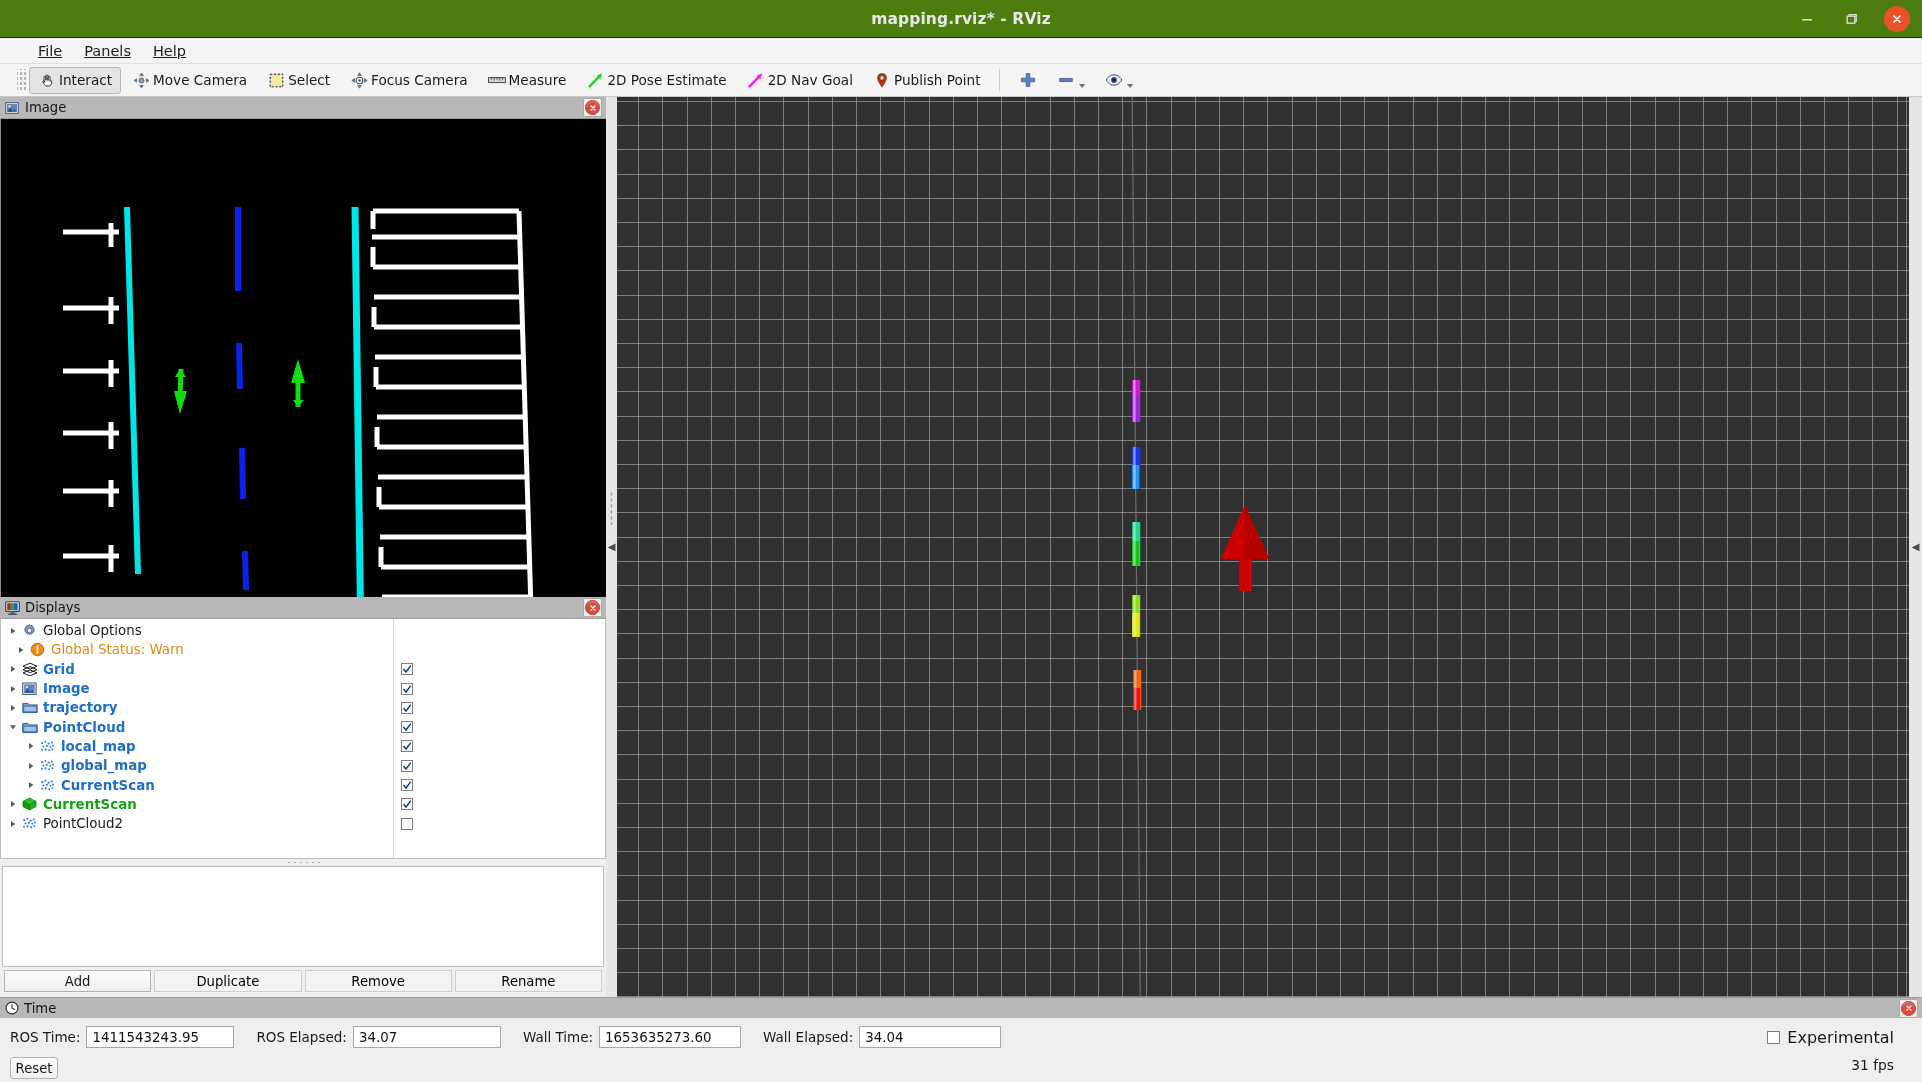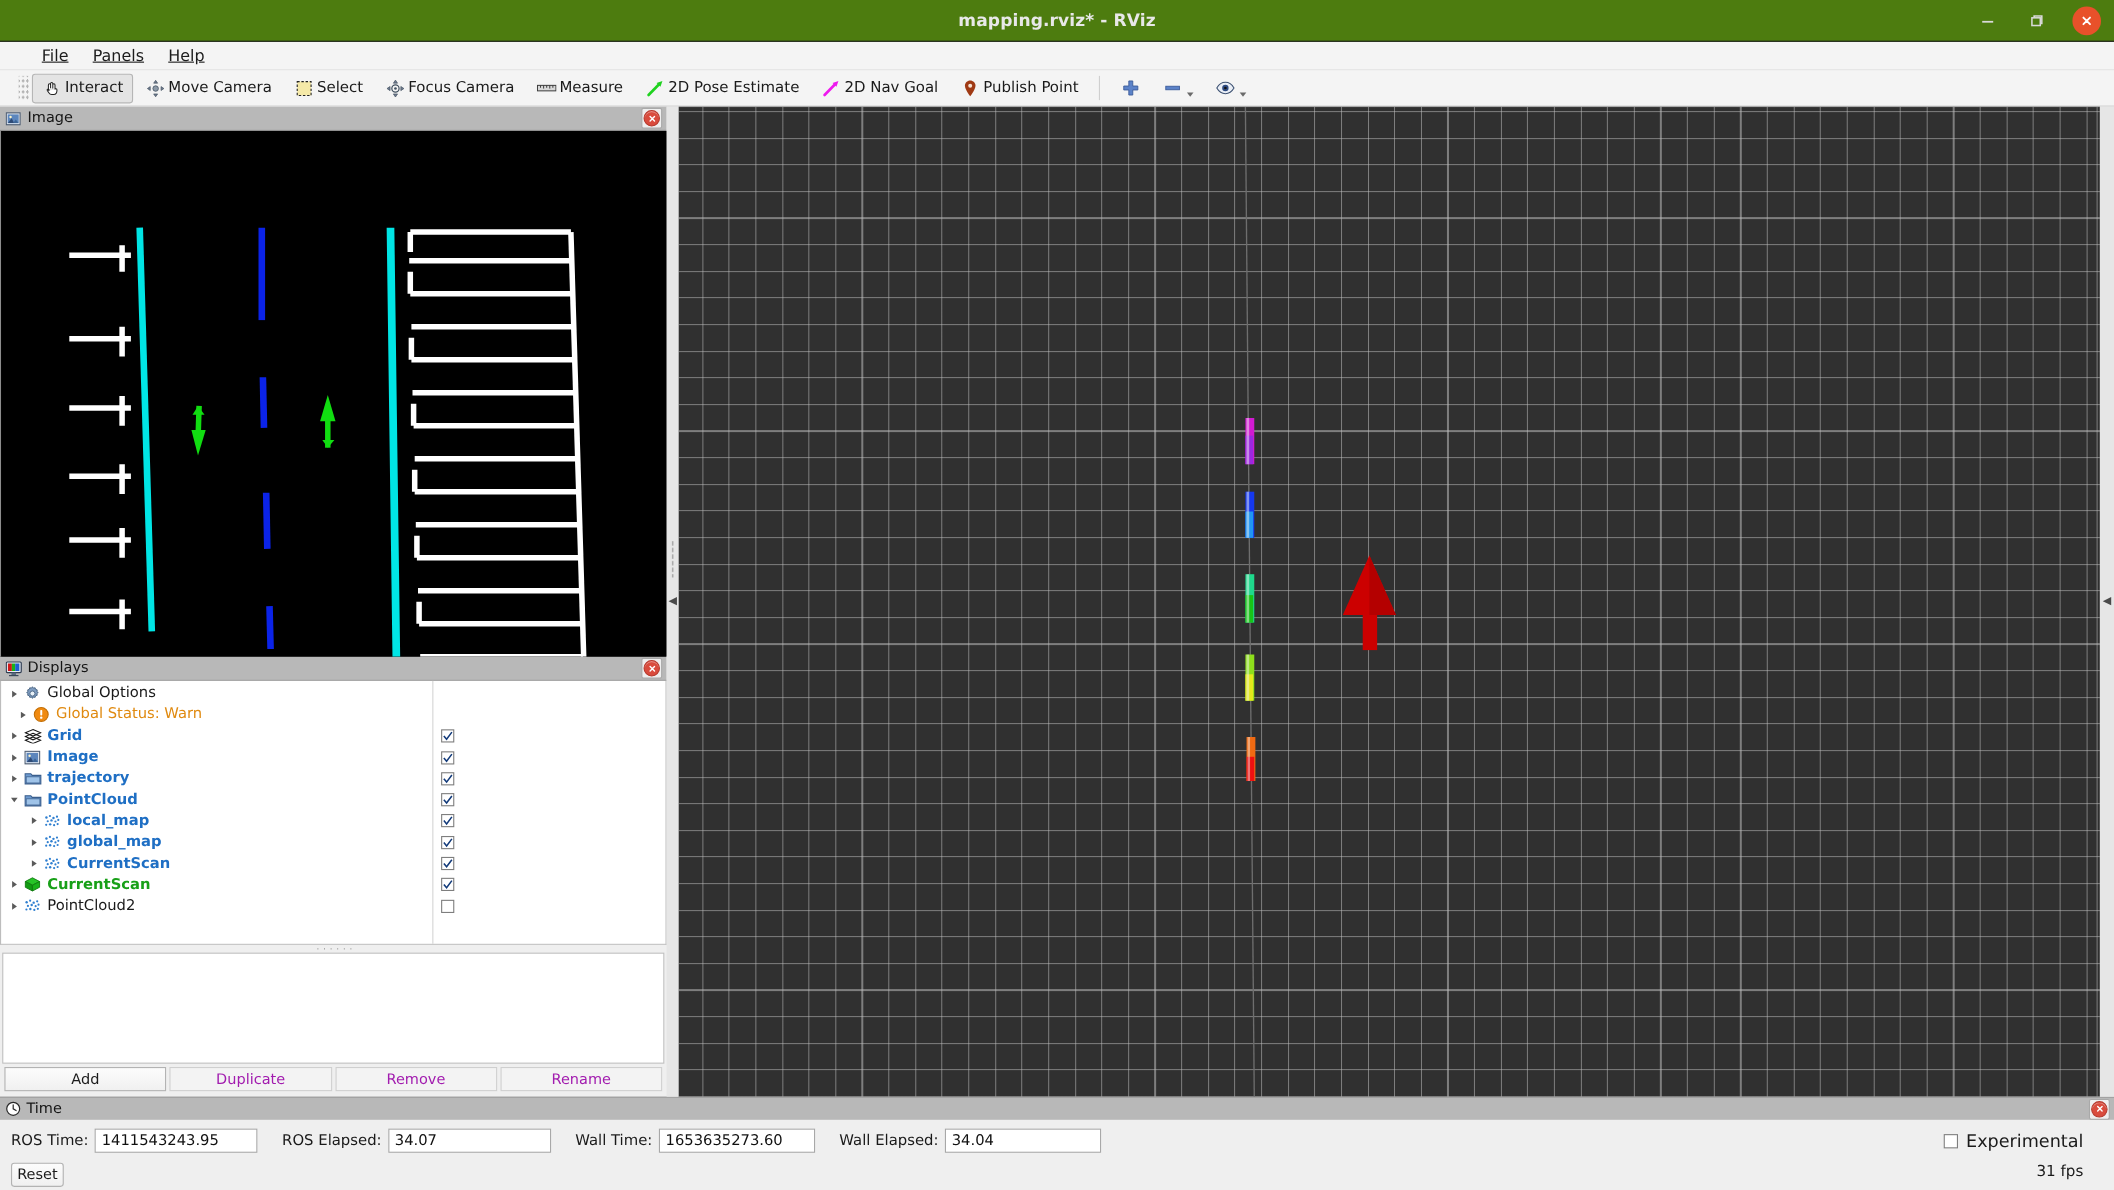--- a/index.html
+++ b/index.html
@@ -105,21 +105,21 @@
   .hsplit { height:7px; background:#efefef; display:flex;align-items:center;justify-content:center;}
   .hsplit .dots { width:34px;height:3px;
     background-image: radial-gradient(#a9a9a9 0.9px, transparent 1.1px);
     background-size: 6px 3px;}
   #descbox { flex:1; background:#fff; border:1px solid #bdbdbd; margin:0 2px; }
   #btnrow { height:30px; display:flex; align-items:center; gap:3px; padding: 3px 4px 5px 4px;}
   .pbtn { flex:1; height:22px; font-size:13.2px;
     background: linear-gradient(#fcfcfc,#f0f0f0);
     border:1px solid #b3b3b3; border-radius:0;
     display:flex;align-items:center;justify-content:center; color:#1b1b1b;}
-  .pbtn.disabled { color:#a21caf; background:#f3f3f3; border-color:#cfcfcf;text-align:right;}
+  .pbtn.disabled { color:#000000; background:#f3f3f3; border-color:#cfcfcf;text-align:right;}
   
   .vsplit { width:11px; background:#e6e6e6; display:flex; align-items:center; justify-content:center; position:relative;}
   .vsplit .dots{ width:3px;height:34px;
     background-image: radial-gradient(#a9a9a9 0.9px, transparent 1.1px);
     background-size: 3px 6px; position:absolute; top:calc(50% - 56px);}
   .collapse-arrow { font-size:10px; color:#4a4a4a; line-height:1;}
   
   #view3d { flex:1; position:relative; overflow:hidden; background:#303030;
     background-image:
       repeating-linear-gradient(to right, rgba(190,190,190,.55) 0 1px, transparent 1px 24.2px),

